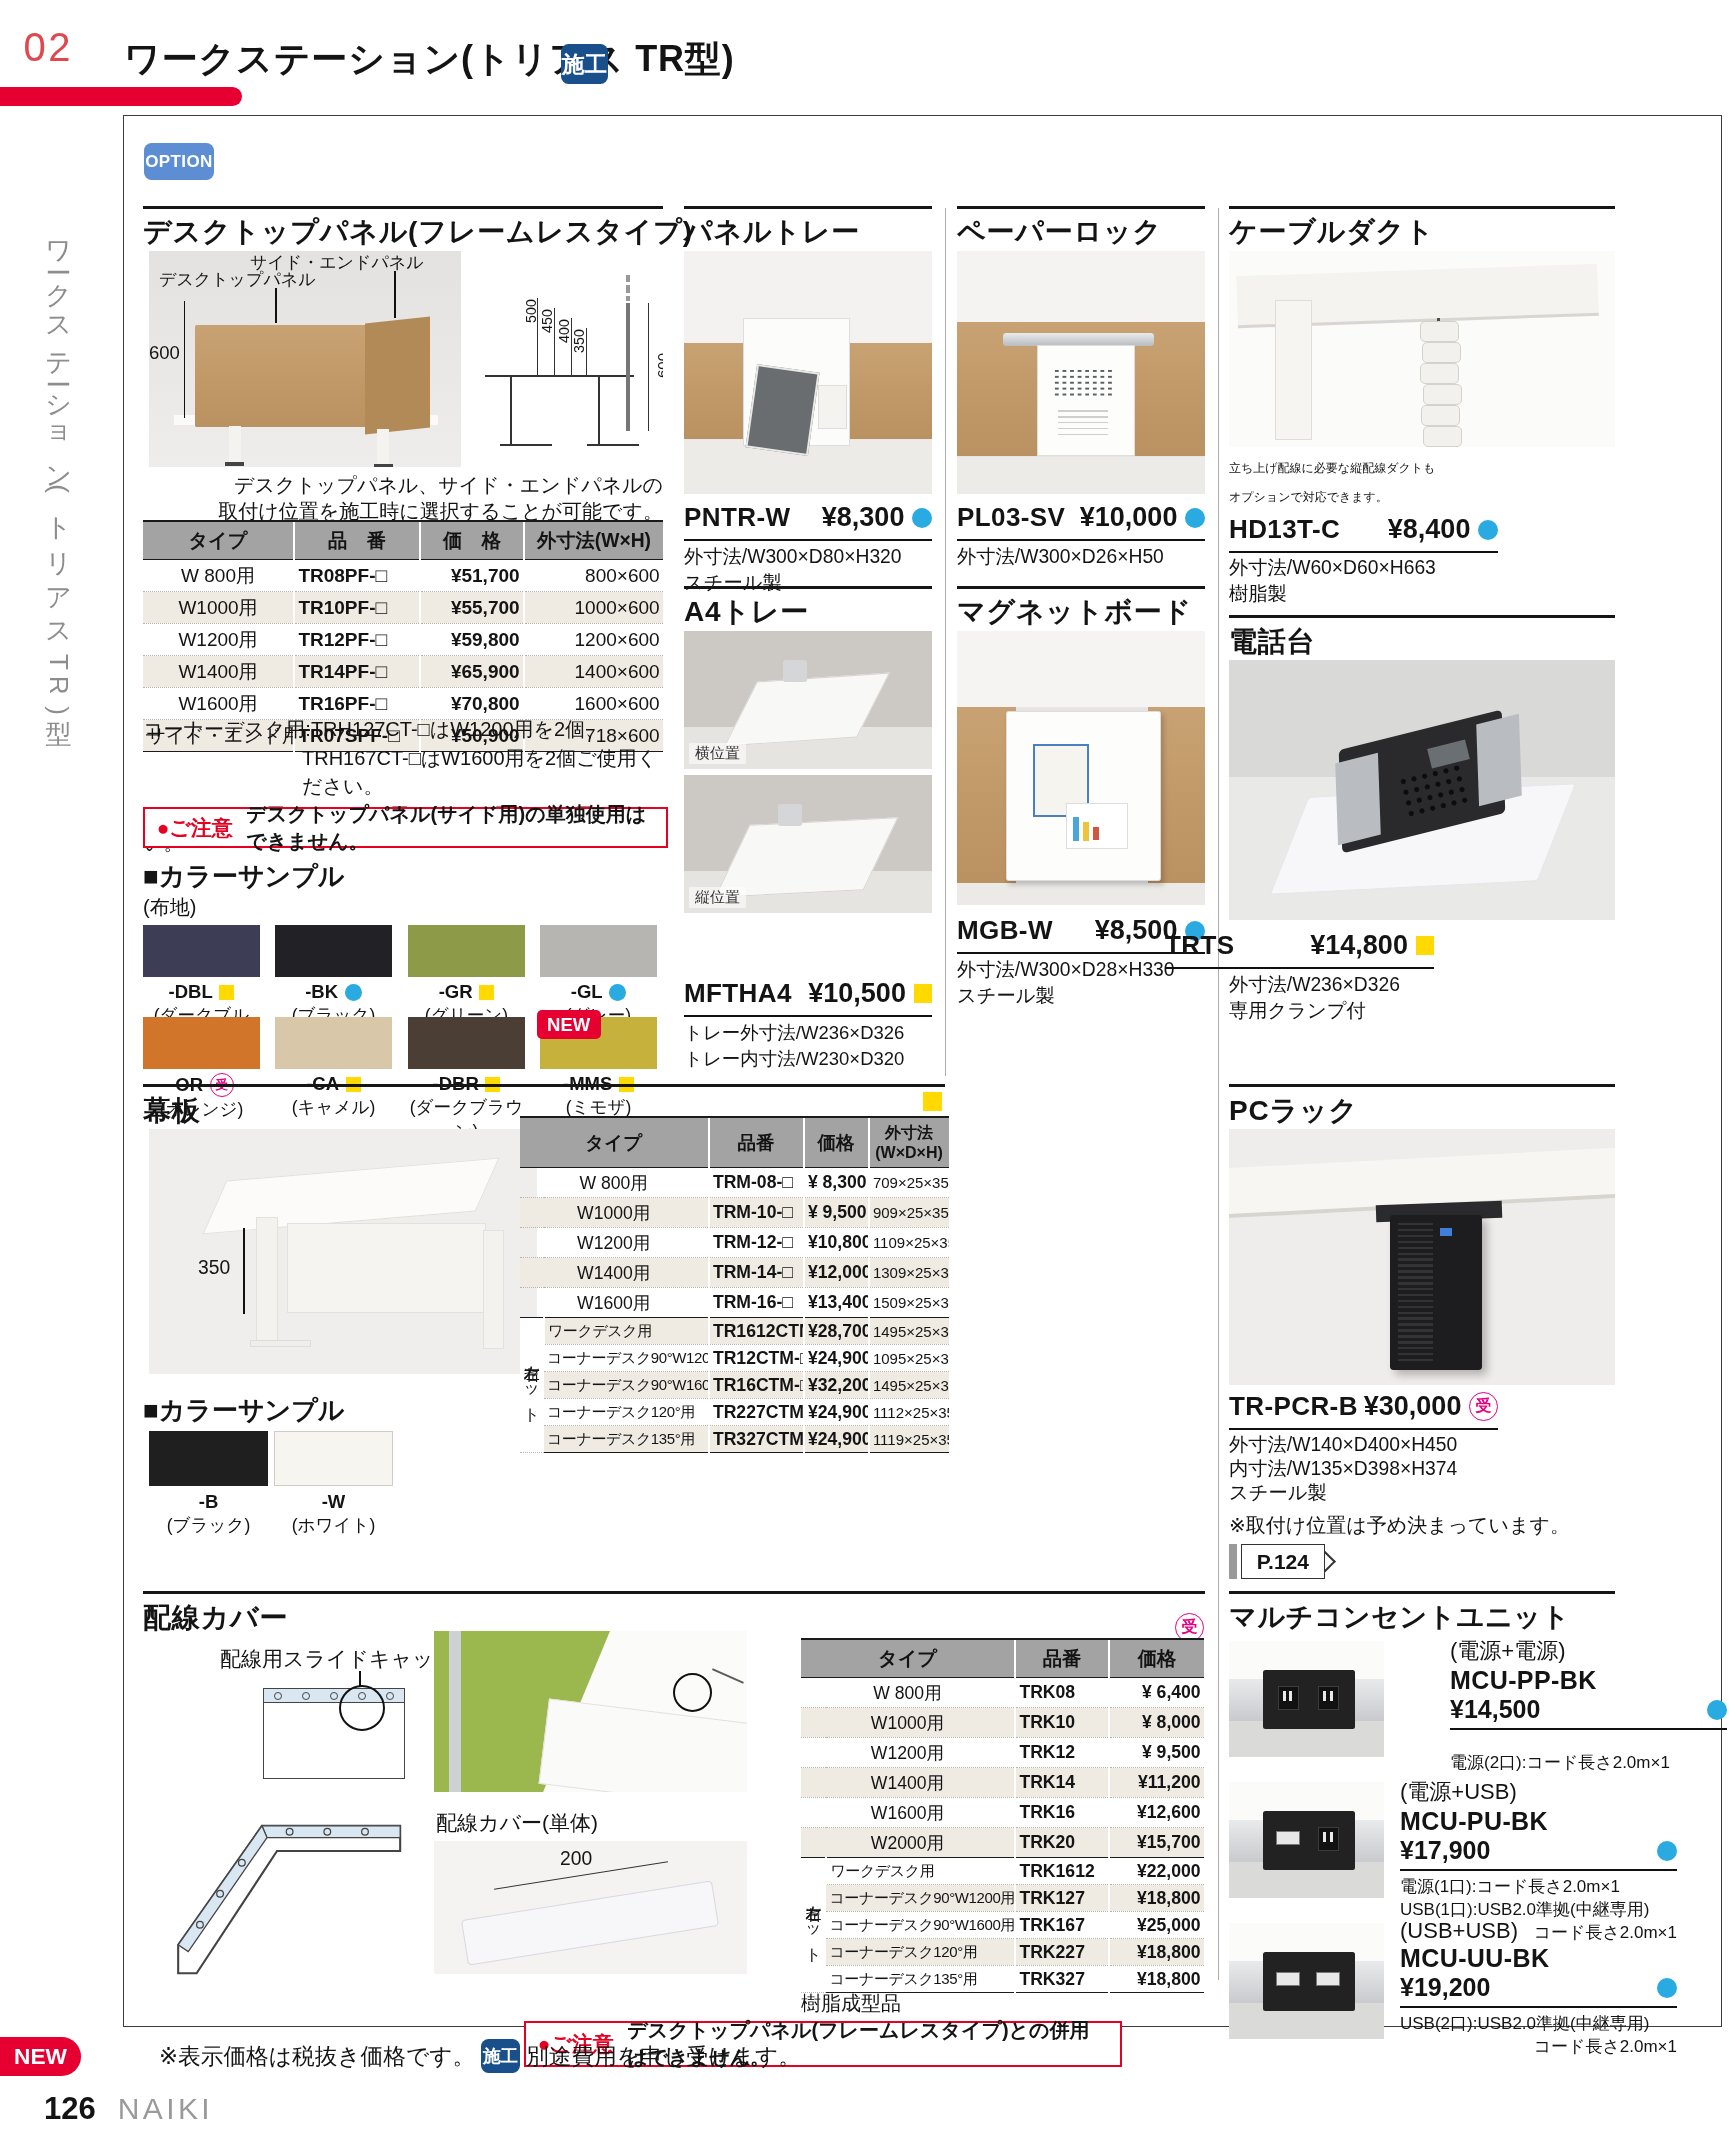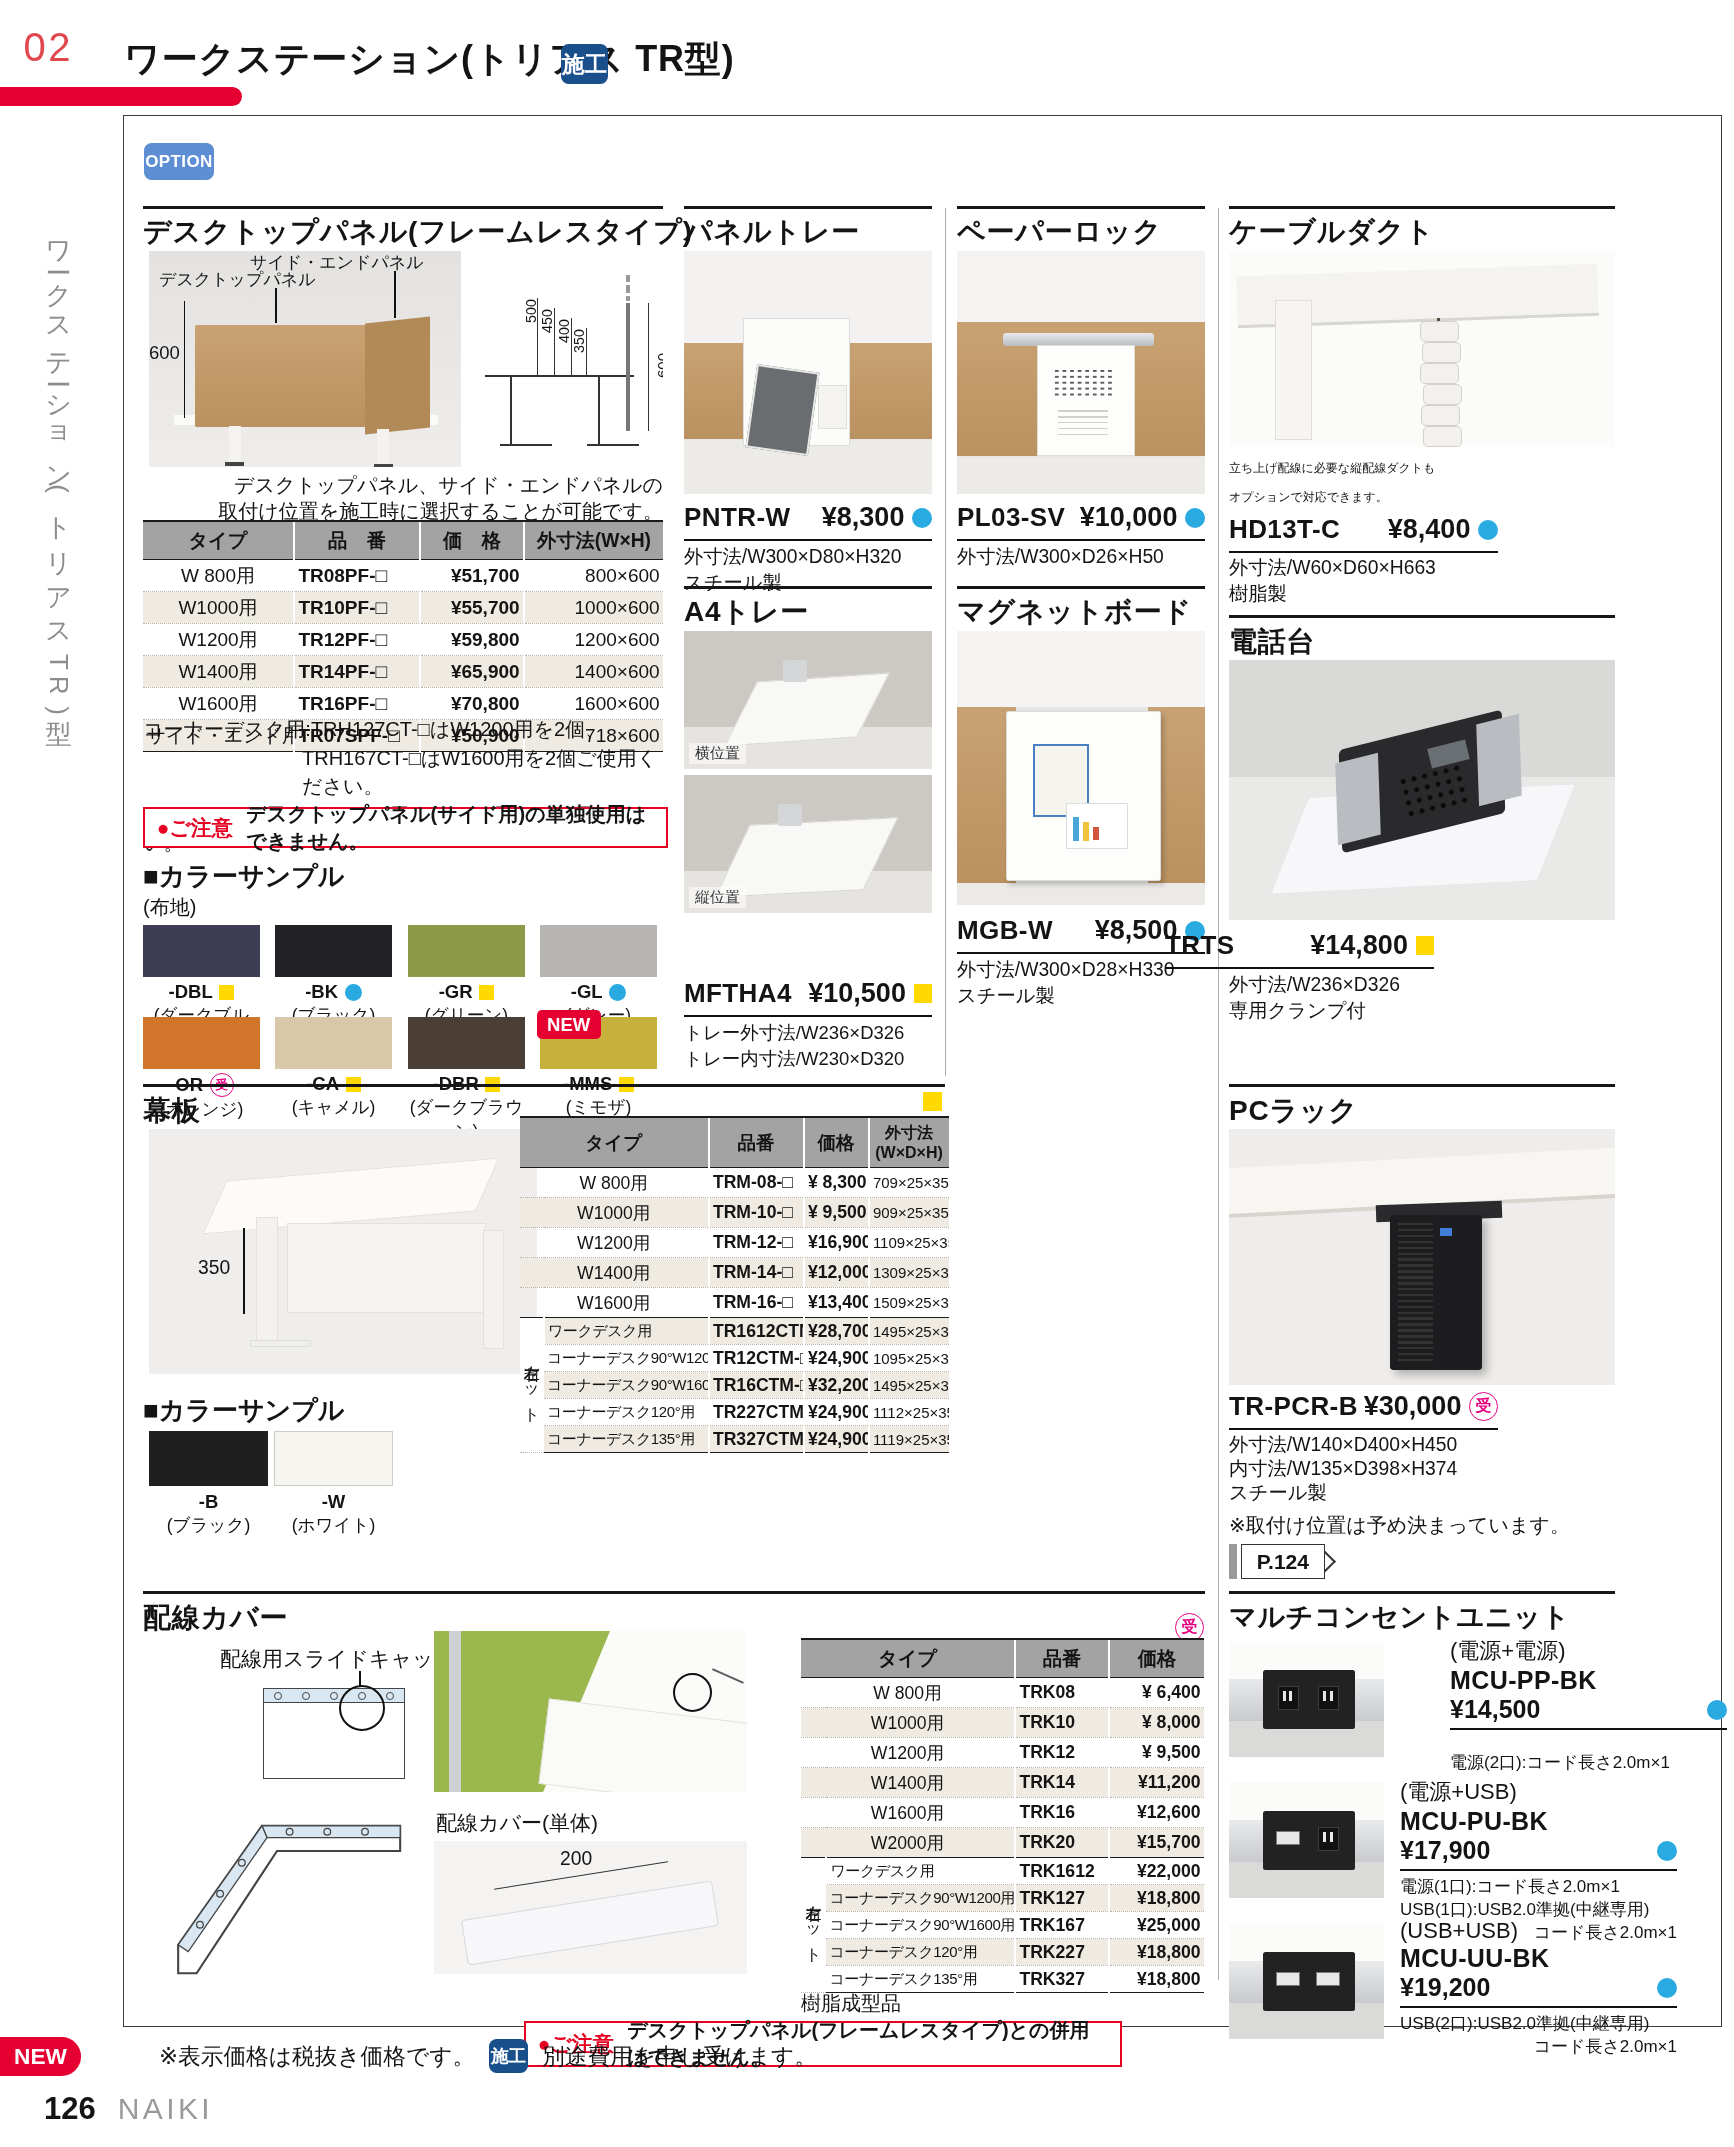--- a/index.html
+++ b/index.html
@@ -65,21 +65,21 @@
   .dd{position:absolute;background:#333;}
   .rot{transform:rotate(-90deg);transform-origin:center;display:inline-block;}
   .anno-circle{position:absolute;border:2.5px solid #111;border-radius:50%;z-index:3;}
   
   .plink{display:flex;align-items:stretch;}
   .plink-bar{width:7.6px;background:#9a9a9a;margin-right:4.2px;}
   .plink-box{border:1.7px solid #333;padding:2.5px 15px;font-size:21px;font-weight:bold;display:flex;align-items:center;}
   .plink-arrow{width:12.6px;height:12.6px;border-top:2.5px solid #333;border-right:2.5px solid #333;transform:rotate(45deg);align-self:center;margin-left:-6.7px;}
   
   .badge-newpill{background:#e60032;color:#fff;font-weight:bold;font-size:22.7px;border-radius:0 19.3px 19.3px 0;display:flex;align-items:center;justify-content:center;}
-  .footline{display:flex;align-items:center;gap:14px;font-size:22.7px;}
+  .footline{display:flex;align-items:center;gap:6px;font-size:22.7px;}
   .pageno{font-size:31px;font-weight:bold;}
   .brand{font-size:30px;color:#9a9a9a;letter-spacing:3.4px;}
   
   .mcu-text .variant{font-size:22px;}
   .mcu-text .model{font-size:25px;}
   .mcu-text .price{font-size:25px;border-bottom:2.1px solid #111;padding-bottom:4.2px;justify-content:space-between;}
   .mcu-spec{font-size:17px;line-height:22.7px;}
   .mcu-spec.ind{text-align:right;}
 </style>
 </head>
@@ -470,21 +470,21 @@
         </tr>
       <tr>
           <td colspan="2" class="ct">W1000用</td>
           <td class="pn">TRM-10-□</td>
           <td class="pr">¥ 9,500</td>
           <td class="dim" style="font-size:15px;">909×25×350</td>
         </tr>
       <tr>
           <td colspan="2" class="ct">W1200用</td>
           <td class="pn">TRM-12-□</td>
-          <td class="pr">¥16,900</td>
+          <td class="pr">¥10,800</td>
           <td class="dim" style="font-size:15px;">1109×25×350</td>
         </tr>
       <tr>
           <td colspan="2" class="ct">W1400用</td>
           <td class="pn">TRM-14-□</td>
           <td class="pr">¥12,000</td>
           <td class="dim" style="font-size:15px;">1309×25×350</td>
         </tr>
       <tr>
           <td colspan="2" class="ct">W1600用</td>

